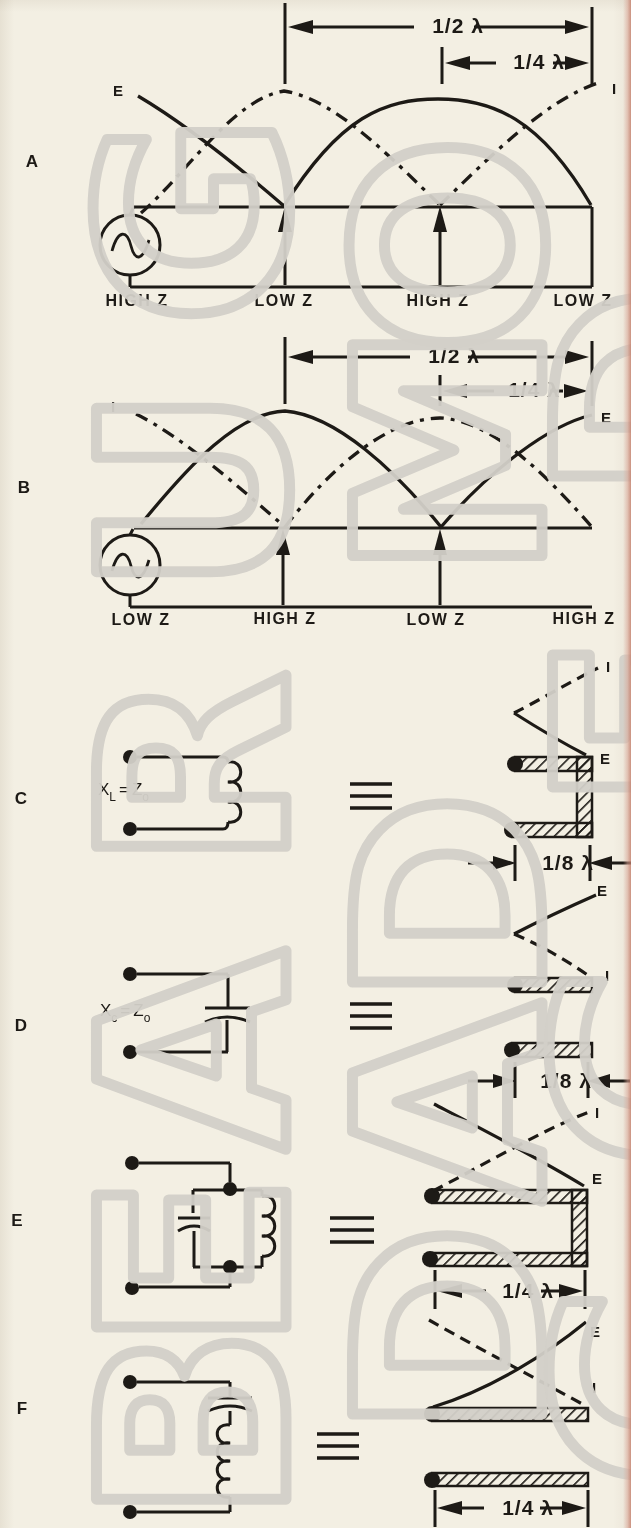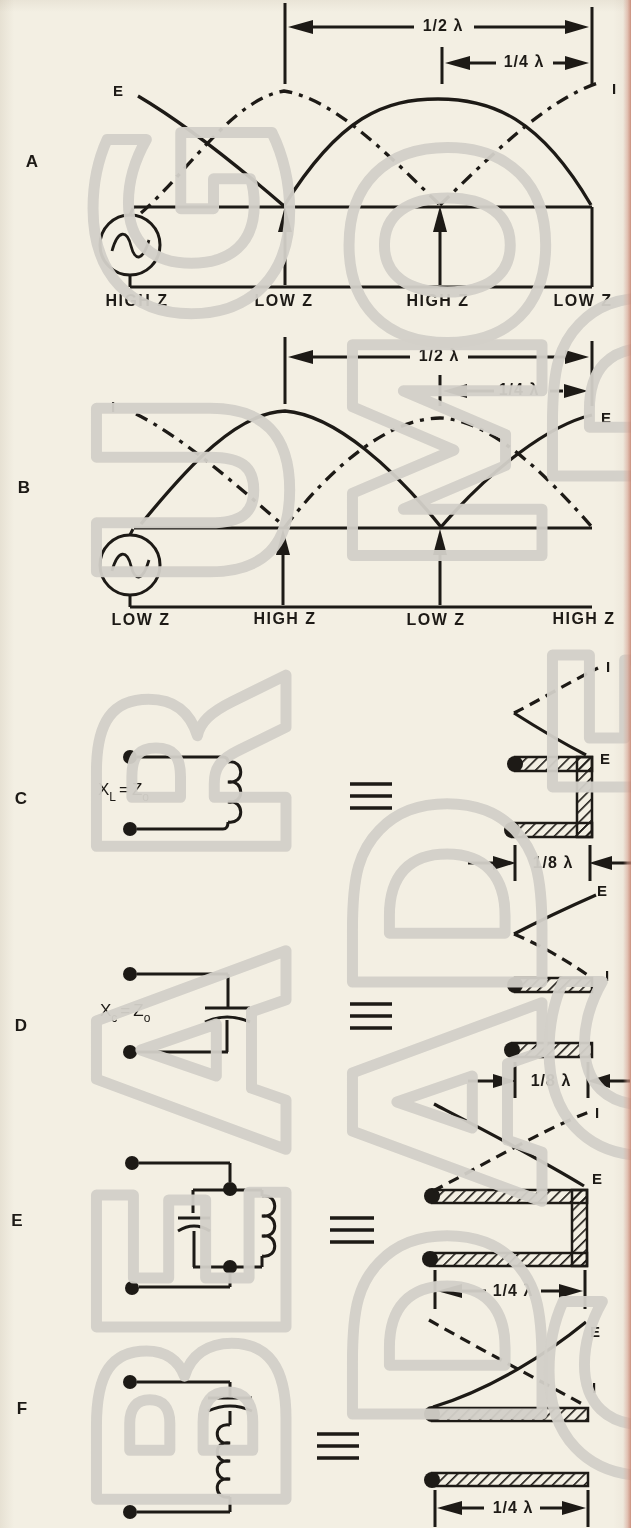--- a/index.html
+++ b/index.html
@@ -20,21 +20,21 @@
     font-family:"DejaVu Sans", sans-serif;font-weight:bold;
     text-anchor:middle;dominant-baseline:central;opacity:.95;
   }
   .lbl{
     position:absolute;z-index:3;color:#1d1a16;font-weight:700;white-space:nowrap;
     transform:translate(-50%,-50%);
   }
   .sec{font-size:17px;}
   .ei{font-size:15px;}
   .imp{font-size:16px;letter-spacing:1.5px;}
-  .dim{font-size:16px;letter-spacing:1px;}
+  .dim{font-size:21px;letter-spacing:1px;margin-left:15px;}
   .formula{position:absolute;z-index:3;color:#1d1a16;font-weight:400;font-size:17px;white-space:nowrap;}
   .formula sub{font-size:12px;position:relative;top:2px;}
   .formula .eq{padding:0 3px;}
   .edge-right{
     position:absolute;right:0;top:0;width:8px;height:100%;z-index:6;
     background:linear-gradient(90deg, rgba(201,136,119,0) 0%, rgba(217,165,149,.55) 55%, rgba(195,124,105,.8) 100%);
   }
 </style>
 </head>
 <body>

